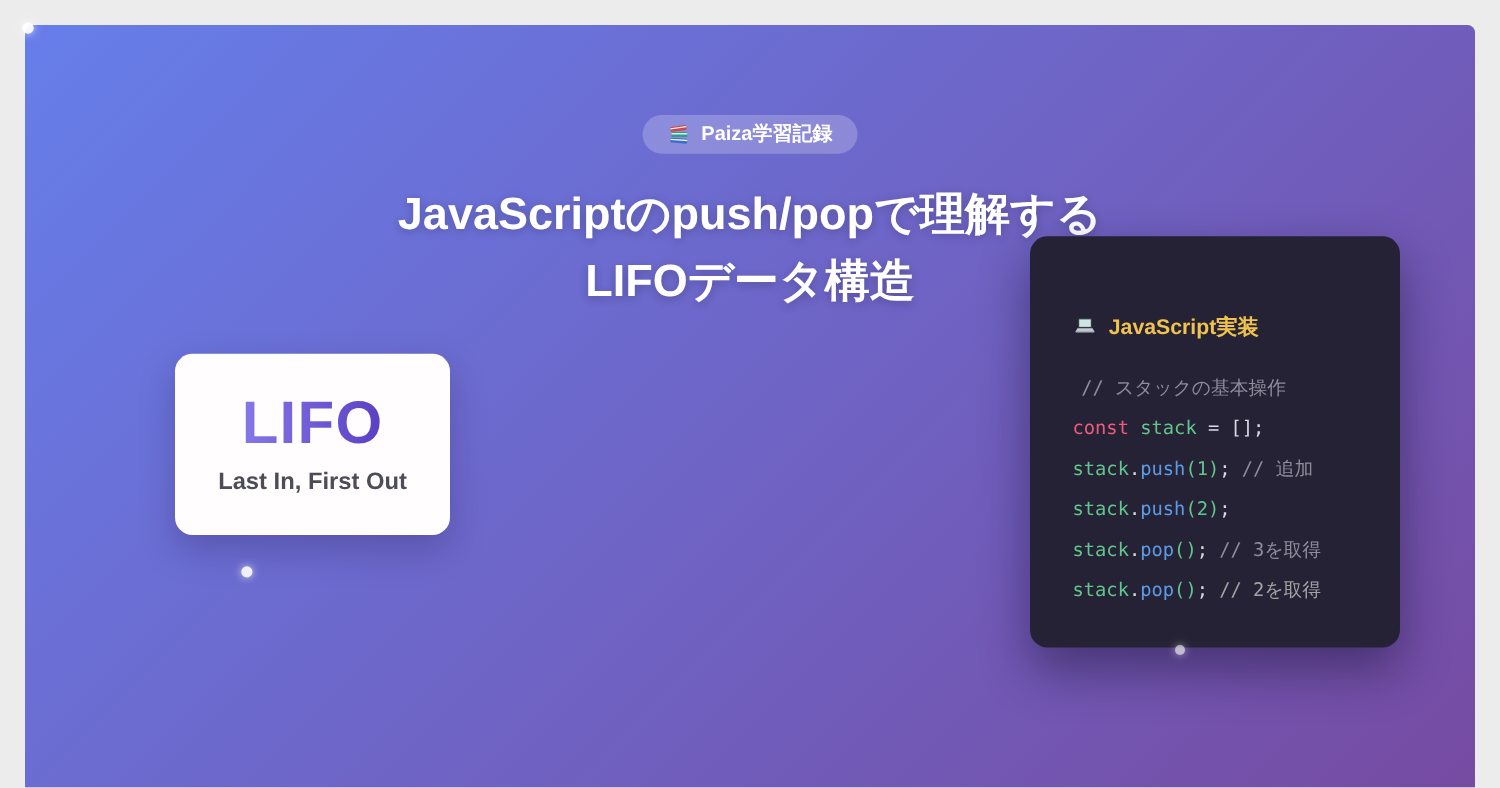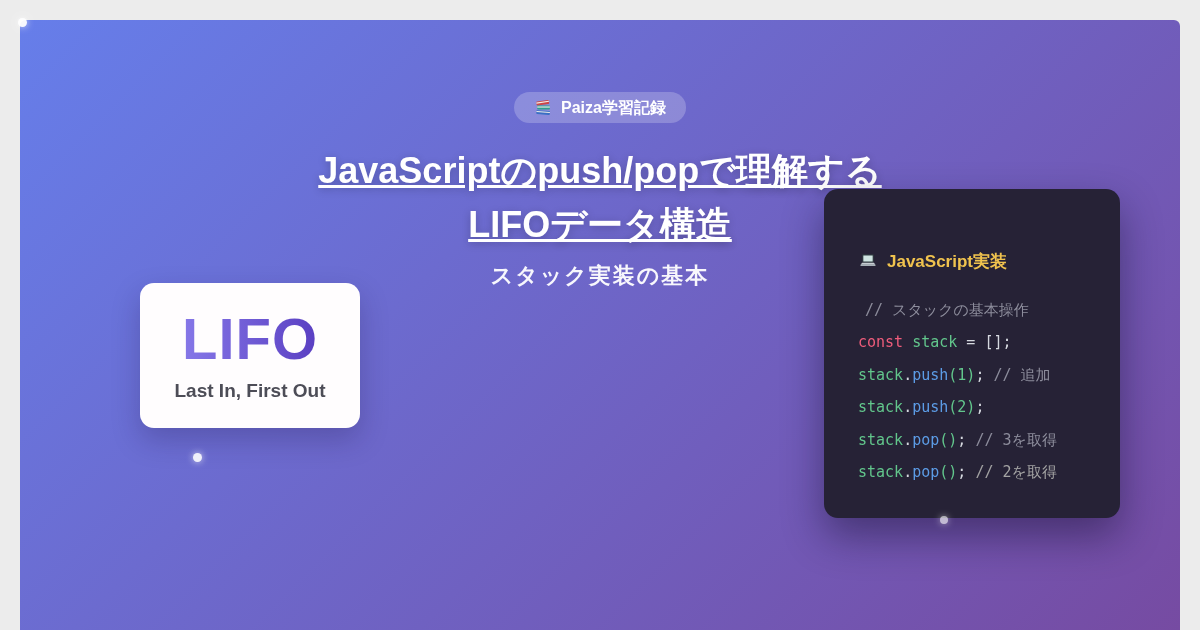--- a/index.html
+++ b/index.html
@@ -20,35 +20,34 @@
     border-radius:999px;padding:6px 20px;
     color:#ffffff;font-weight:700;font-size:16px;line-height:19px;
     white-space:nowrap;
   }
   .badge svg{display:block;}
   .main-title{
     position:absolute;top:124px;left:0;width:100%;
     text-align:center;color:#ffffff;
     font-size:36px;font-weight:800;line-height:54px;
     text-shadow:0 2px 8px rgba(0,0,0,0.22);
-    text-decoration:underline;
   }
   .subtitle{
     position:absolute;top:241px;left:0;width:100%;
     text-align:center;color:rgba(255,255,255,0.95);
     font-size:22px;font-weight:700;letter-spacing:2px;
   }
   .lifo-card{
     position:absolute;left:120px;top:263px;width:220px;height:145px;
     background:#fffdfe;border-radius:14px;
     box-shadow:0 12px 28px rgba(30,20,70,0.25);
     display:flex;flex-direction:column;align-items:center;justify-content:center;gap:12px;
   }
   .lifo-acronym{
-    font-size:58px;font-weight:800;letter-spacing:1px;line-height:1;
+    font-size:48px;font-weight:800;letter-spacing:1px;line-height:1;
     background:linear-gradient(90deg,#8678e8,#5a3fc2);
     -webkit-background-clip:text;background-clip:text;
     color:transparent;
   }
   .lifo-desc{font-size:19px;font-weight:700;color:#4d4d57;}
   .code-card{
     position:absolute;left:804px;top:169px;width:296px;height:329px;
     box-sizing:border-box;padding:28px 16px 0 34px;
     background:#262236;border-radius:14px;
     box-shadow:0 18px 40px rgba(15,10,40,0.45);
@@ -85,21 +84,20 @@
       </svg>
     </span>
     <span>Paiza学習記録</span>
   </div>
 
   <div class="main-title">
     <div>JavaScriptのpush/popで理解する</div>
     <div>LIFOデータ構造</div>
   </div>
 
-  <div class="subtitle">スタック実装の基本</div>
 
   <div class="lifo-card">
     <div class="lifo-acronym" style="background-image: linear-gradient(90deg, rgb(134, 120, 232), rgb(90, 63, 194));">LIFO</div>
     <div class="lifo-desc">Last In, First Out</div>
   </div>
 
   <div class="code-card" style="background: rgb(38, 34, 54);">
     <div class="code-title" style="color: rgb(240, 195, 78); margin-top: 32px;">
       <span>
         <svg viewBox="0 0 24 24" width="20" height="20" aria-hidden="true">

